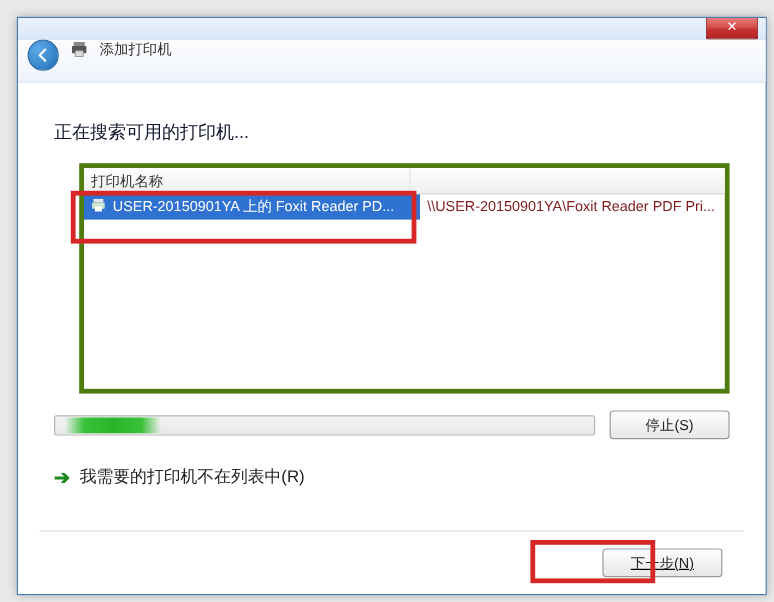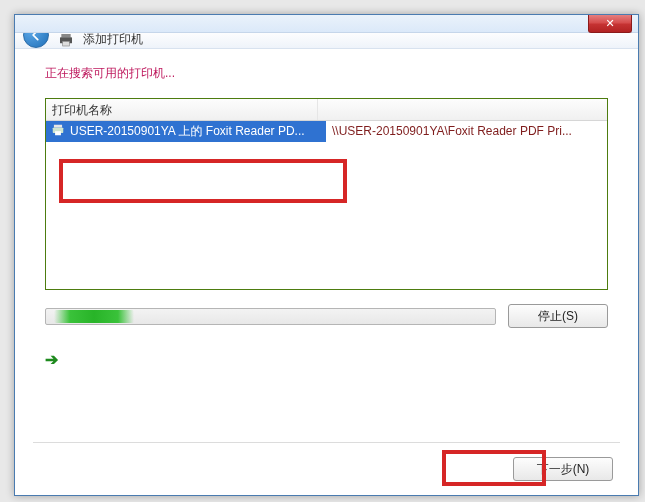--- a/index.html
+++ b/index.html
@@ -39,25 +39,25 @@
   border-top: none;
   border-bottom-left-radius: 3px;
   border-bottom-right-radius: 3px;
   color: #fff;
   text-align: center;
   line-height: 16px;
   font-size: 11px;
   cursor: default;
 }
 .breadcrumb-bar {
-  height: 16px;
+  height: 36px;
   background: linear-gradient(to bottom, #fdfdfe, #eef3fa);
   border-bottom: 1px solid #d8e2ef;
   display: flex;
-  align-items: flex-end;
+  align-items: flex-start;
   padding: 0 8px;
   gap: 8px;
 }
 .back-circle {
   width: 26px;
   height: 26px;
   border-radius: 50%;
   background: radial-gradient(circle at 30% 30%, #5fa9e8, #1e6fb8);
   display: flex;
   align-items: center;
@@ -71,29 +71,30 @@
   height: 16px;
   display: inline-flex;
   align-items: center;
   justify-content: center;
 }
 .breadcrumb-text { color: #333; }
 .content {
   padding: 16px 30px 14px 30px;
 }
 .heading {
-  color: #be185d;
-  font-size: 12px;
-  margin: 0 0 16px 0;
+  color: #0f172a;
+  font-size: 15px;
+  margin: 16px 0 16px 0;
 }
 .list-box {
-  border: 1px solid #4d7c0f;
+  border: 4px solid #4d7c0f;
   height: 192px;
   overflow: hidden;
   background: #fff;
+  margin-left: 21px;
 }
 .list-header {
   display: flex;
   height: 22px;
   background: linear-gradient(to bottom, #fdfdfd, #f0f0f0);
   border-bottom: 1px solid #d6d6d6;
   font-size: 12px;
   color: #333;
 }
 .col-name { width: 272px; padding: 3px 6px; border-right: 1px solid #e6e6e6; }
@@ -172,23 +173,24 @@
   color: #222;
 }
 .arrow-green {
   color: #1e8a1e;
   font-size: 16px;
   font-weight: bold;
 }
 .footer {
   position: absolute;
   bottom: 14px;
-  right: 25px;
+  right: 36px;
   display: flex;
   gap: 14px;
+  text-decoration: underline;
 }
 .divider {
   position: absolute;
   bottom: 52px;
   left: 18px;
   right: 18px;
   height: 1px;
   background: #dcdcdc;
 }
 .small-printer-icon {
@@ -246,20 +248,21 @@
 
     <div class="progress-row">
       <div class="progress">
         <div class="progress-chunk"></div>
       </div>
       <button class="btn">停止(S)</button>
     </div>
 
     <div class="link-row">
       <span class="arrow-green">➔</span>
+      <span>我需要的打印机不在列表中(R)</span>
     </div>
   </div>
 
   <div class="divider"></div>
 
   <div class="footer">
     <button class="btn">下一步(N)</button>
   </div>
 
   <div class="row-highlight-box" style="left:44px; top:144px; width:288px; height:44px;"></div>

